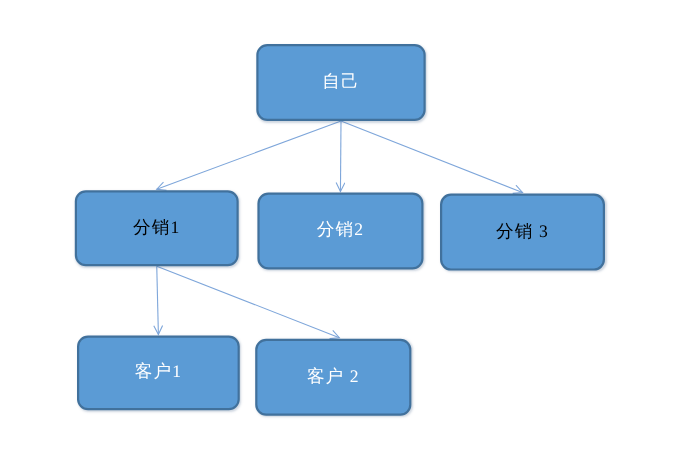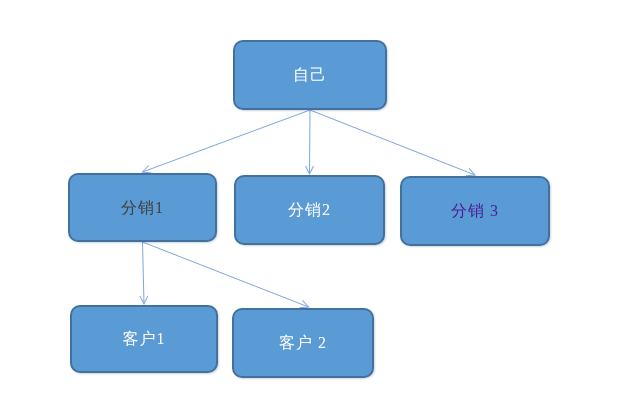--- a/index.html
+++ b/index.html
@@ -57,27 +57,27 @@
   <line x1="310" y1="110" x2="142.5" y2="172" stroke="#7EA6DA" stroke-width="1" marker-end="url(#arrowhead)"></line>
       <line x1="310" y1="110" x2="309.5" y2="174" stroke="#7EA6DA" stroke-width="1" marker-end="url(#arrowhead)"></line>
       <line x1="310" y1="110" x2="475" y2="175" stroke="#7EA6DA" stroke-width="1" marker-end="url(#arrowhead)"></line>
       <line x1="142.5" y1="242" x2="144" y2="304" stroke="#7EA6DA" stroke-width="1" marker-end="url(#arrowhead)"></line>
       <line x1="142.5" y1="242" x2="308.5" y2="307" stroke="#7EA6DA" stroke-width="1" marker-end="url(#arrowhead)"></line>
     </svg>
   <div id="nodes-layer">
       <div class="node" style="left: 233px; top: 40px; width: 154px; height: 70px; background: rgb(91, 155, 213); border-color: rgb(65, 113, 156); color: rgb(255, 255, 255); border-radius: 10px;">
         <span>自己</span>
       </div>
-      <div class="node" style="left: 68px; top: 173px; width: 149px; height: 69px; background: rgb(91, 155, 213); border-color: rgb(65, 113, 156); color: #404040; border-radius: 10px;">
+      <div class="node" style="left: 68px; top: 173px; width: 149px; height: 69px; background: rgb(91, 155, 213); border-color: rgb(65, 113, 156); color: #000000; border-radius: 10px;">
         <span>分销1</span>
       </div>
       <div class="node" style="left: 234px; top: 175px; width: 151px; height: 70px; background: rgb(91, 155, 213); border-color: rgb(65, 113, 156); color: rgb(255, 255, 255); border-radius: 10px;">
         <span>分销2</span>
       </div>
-      <div class="node" style="left: 400px; top: 176px; width: 150px; height: 70px; background: rgb(91, 155, 213); border-color: rgb(65, 113, 156); color: #4c1d95; border-radius: 10px;">
+      <div class="node" style="left: 400px; top: 176px; width: 150px; height: 70px; background: rgb(91, 155, 213); border-color: rgb(65, 113, 156); color: #000000; border-radius: 10px;">
         <span>分销 3</span>
       </div>
       <div class="node" style="left: 70px; top: 305px; width: 148px; height: 68px; background: rgb(91, 155, 213); border-color: rgb(65, 113, 156); color: rgb(255, 255, 255); border-radius: 10px;">
         <span>客户1</span>
       </div>
       <div class="node" style="left: 232px; top: 308px; width: 142px; height: 70px; background: rgb(91, 155, 213); border-color: rgb(65, 113, 156); color: rgb(255, 255, 255); border-radius: 10px;">
         <span>客户 2</span>
       </div>
     </div>
 </div>

